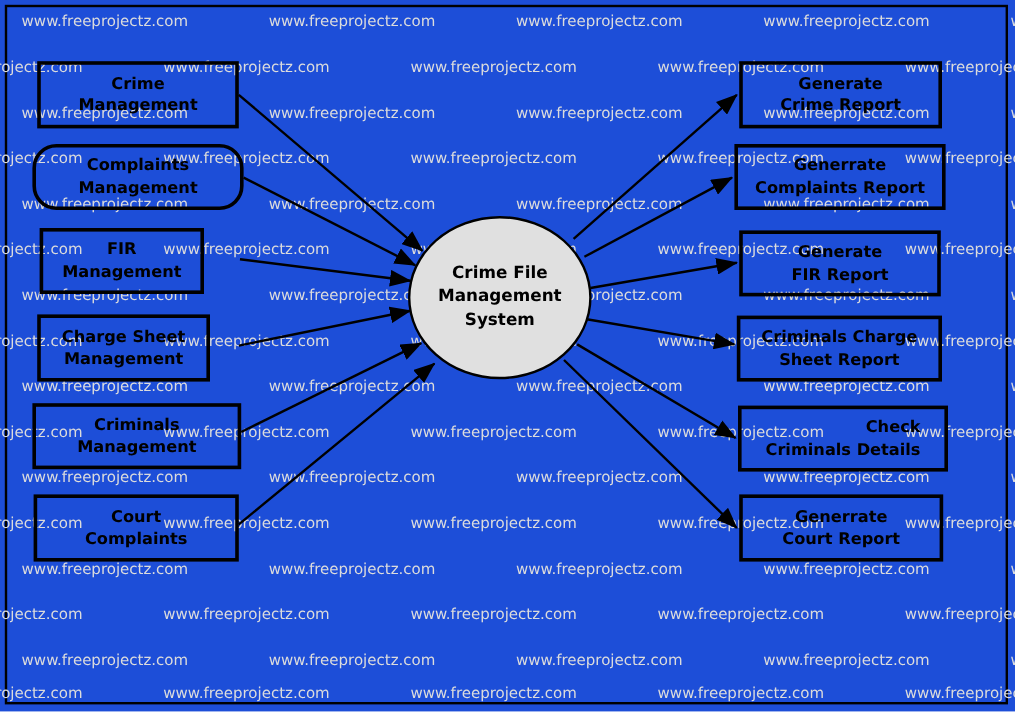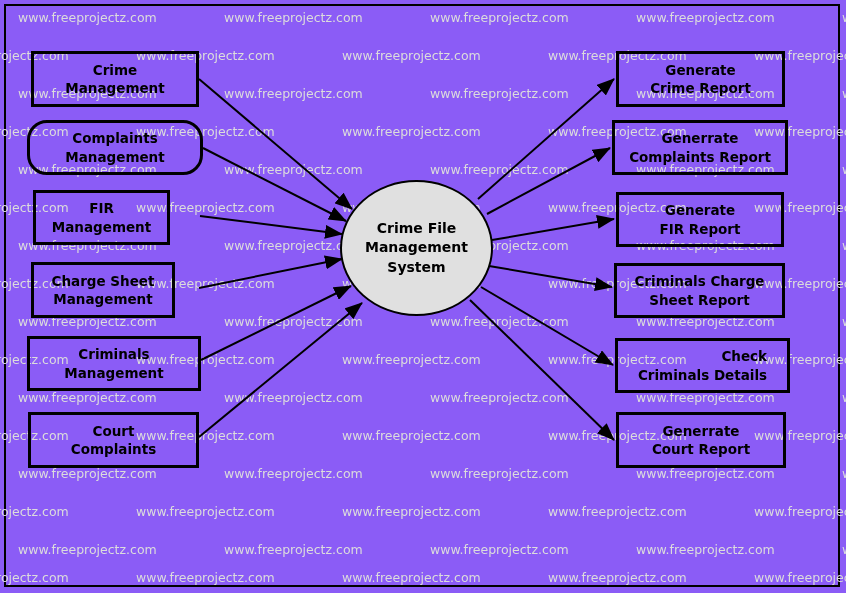--- a/index.html
+++ b/index.html
@@ -4,21 +4,21 @@
 <style>
   html, body {
     margin: 0;
     padding: 0;
     background: #ffffff;
   }
   #page {
     position: relative;
     width: 846px;
     height: 593px;
-    background: #8b5cf6;
+    background: #1d4ed8;
     overflow: hidden;
     font-family: "DejaVu Sans", "Liberation Sans", sans-serif;
   }
   
   #page-frame {
     position: absolute;
     left: 4px;
     top: 4px;
     width: 836px;
     height: 583px;

